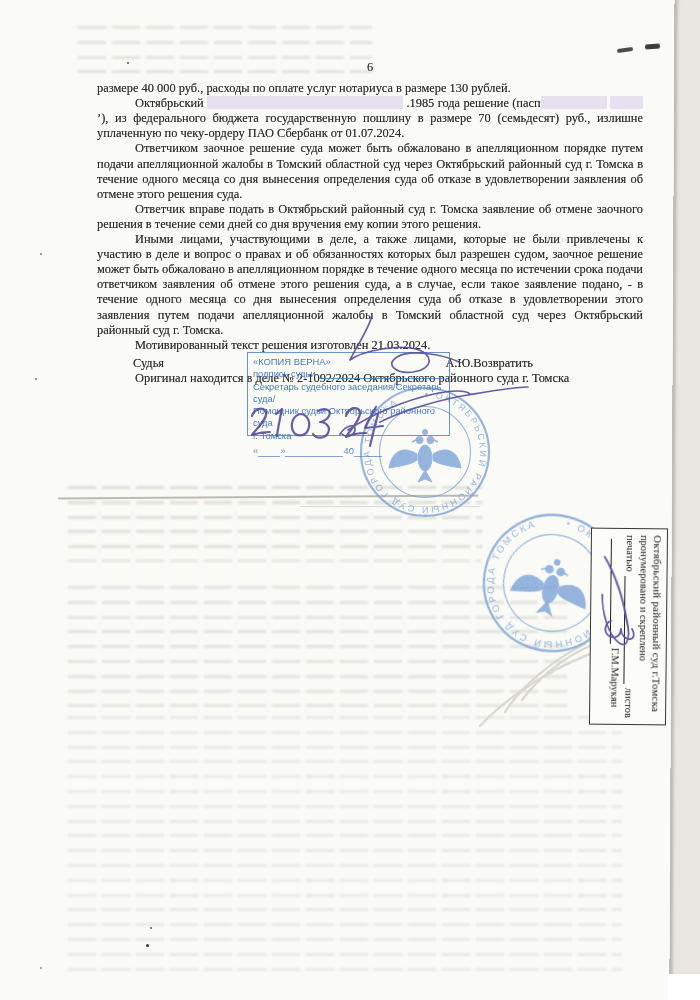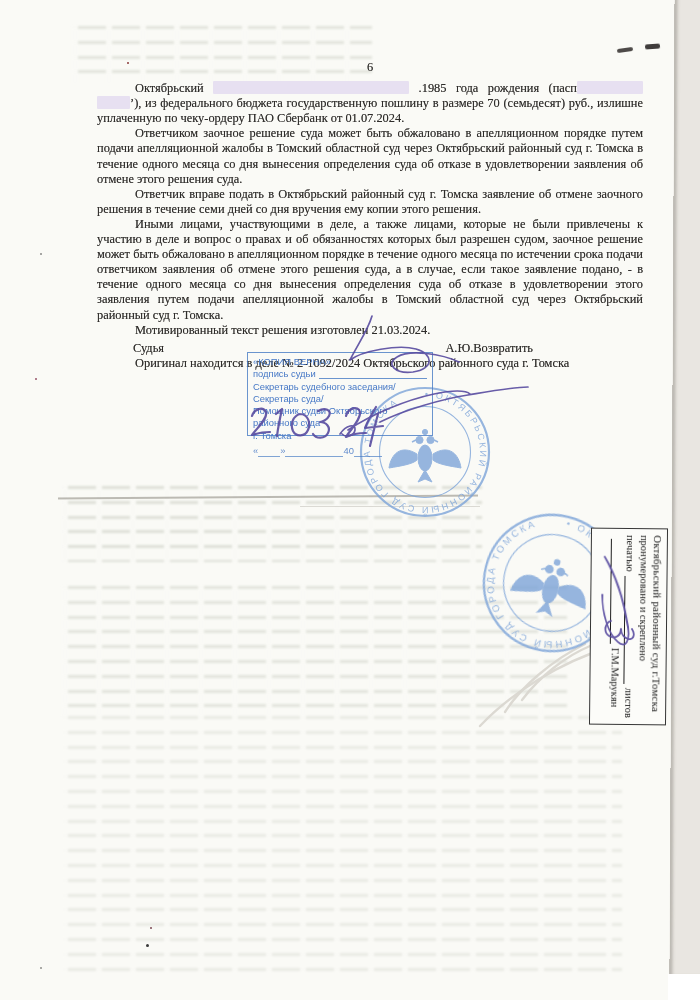--- a/index.html
+++ b/index.html
@@ -21,21 +21,21 @@
   .pagenum{text-align:center;margin:0 0 6px 0;}
   .textblock p{margin:0;}
   .textblock p.ind{text-indent:38px;}
   .redact{display:inline-block;height:13px;vertical-align:-2px;background:#e7e0f1;border-radius:1px;}
   .rw1{width:196px;}.rw2{width:66px;}.rw3{width:33px;}
   .sigrow{display:flex;justify-content:space-between;margin-top:3px;padding-left:36px;padding-right:110px;}
   .casenote{padding-left:38px;text-align:left;}
   
   .seal{position:absolute;z-index:2;opacity:.78;filter:blur(.35px);}
   
-  .cstamp{position:absolute;left:247px;top:352px;width:186px;height:84px;z-index:4;
+  .cstamp{position:absolute;left:247px;top:352px;width:203px;height:84px;z-index:4;
           border:1.5px solid rgba(70,122,196,.8);color:#4678c6;
           font-family:"Liberation Sans",sans-serif;font-size:9.4px;line-height:12.3px;
           padding:3px 5px;box-sizing:border-box;filter:blur(.25px);}
   .cstamp .row{display:flex;align-items:flex-start;}
   .cstamp .blank{display:inline-block;border-bottom:1px solid rgba(70,122,196,.8);height:10px;}
   .cstamp .grow{flex:1;margin-left:3px;}
   .cstamp .datebits{margin-top:3px;display:flex;align-items:flex-end;opacity:.85;}
   
   .bstamp{position:absolute;left:530px;top:588px;width:197px;height:77px;z-index:6;
           transform:rotate(90.6deg);border:1.3px solid #343434;background:#fcfcf9;
@@ -115,21 +115,22 @@
       <circle cx="-5.5" cy="-16" r="3.6"></circle>
         <circle cx="5.5" cy="-16" r="3.6"></circle>
       <path d="M-9,-16 l-4,2 M9,-16 l4,2" stroke-width="1.4" fill="none"></path>
       <circle cx="0" cy="-24" r="2.6"></circle>
       <path d="M0,14 L-7,26 L0,23 L7,26 Z"></path>
     </g>
   </svg>
 
   <div class="textblock">
     <div class="pagenum">6</div>
-    <p class="ind"><span>Октябрьский </span><span class="redact rw1"></span><span> .1985 года рождения (пасп</span><span class="redact rw2"></span> <span class="redact rw3"></span><span>’), из федерального бюджета государственную пошлину в размере 70 (семьдесят) руб., излишне уплаченную по чеку-ордеру ПАО Сбербанк от 01.07.2024.</span></p>
+    <p>размере 40 000 руб., расходы по оплате услуг нотариуса в размере 130 рублей.</p>
+    <p class="ind"><span>Октябрьский </span><span class="redact rw1"></span><span> .1985 года решение (пасп</span><span class="redact rw2"></span> <span class="redact rw3"></span><span>’), из федерального бюджета государственную пошлину в размере 70 (семьдесят) руб., излишне уплаченную по чеку-ордеру ПАО Сбербанк от 01.07.2024.</span></p>
     <p class="ind">Ответчиком заочное решение суда может быть обжаловано в апелляционном порядке путем подачи апелляционной жалобы в Томский областной суд через Октябрьский районный суд г. Томска в течение одного месяца со дня вынесения определения суда об отказе в удовлетворении заявления об отмене этого решения суда.</p>
     <p class="ind">Ответчик вправе подать в Октябрьский районный суд г. Томска заявление об отмене заочного решения в течение семи дней со дня вручения ему копии этого решения.</p>
     <p class="ind">Иными лицами, участвующими в деле, а также лицами, которые не были привлечены к участию в деле и вопрос о правах и об обязанностях которых был разрешен судом, заочное решение может быть обжаловано в апелляционном порядке в течение одного месяца по истечении срока подачи ответчиком заявления об отмене этого решения суда, а в случае, если такое заявление подано, - в течение одного месяца со дня вынесения определения суда об отказе в удовлетворении этого заявления путем подачи апелляционной жалобы в Томский областной суд через Октябрьский районный суд г. Томска.</p>
     <p class="ind">Мотивированный текст решения изготовлен 21.03.2024.</p>
 
     <div class="sigrow">
       <span>Судья</span>
       <span>А.Ю.Возвратить</span>
     </div>
 

